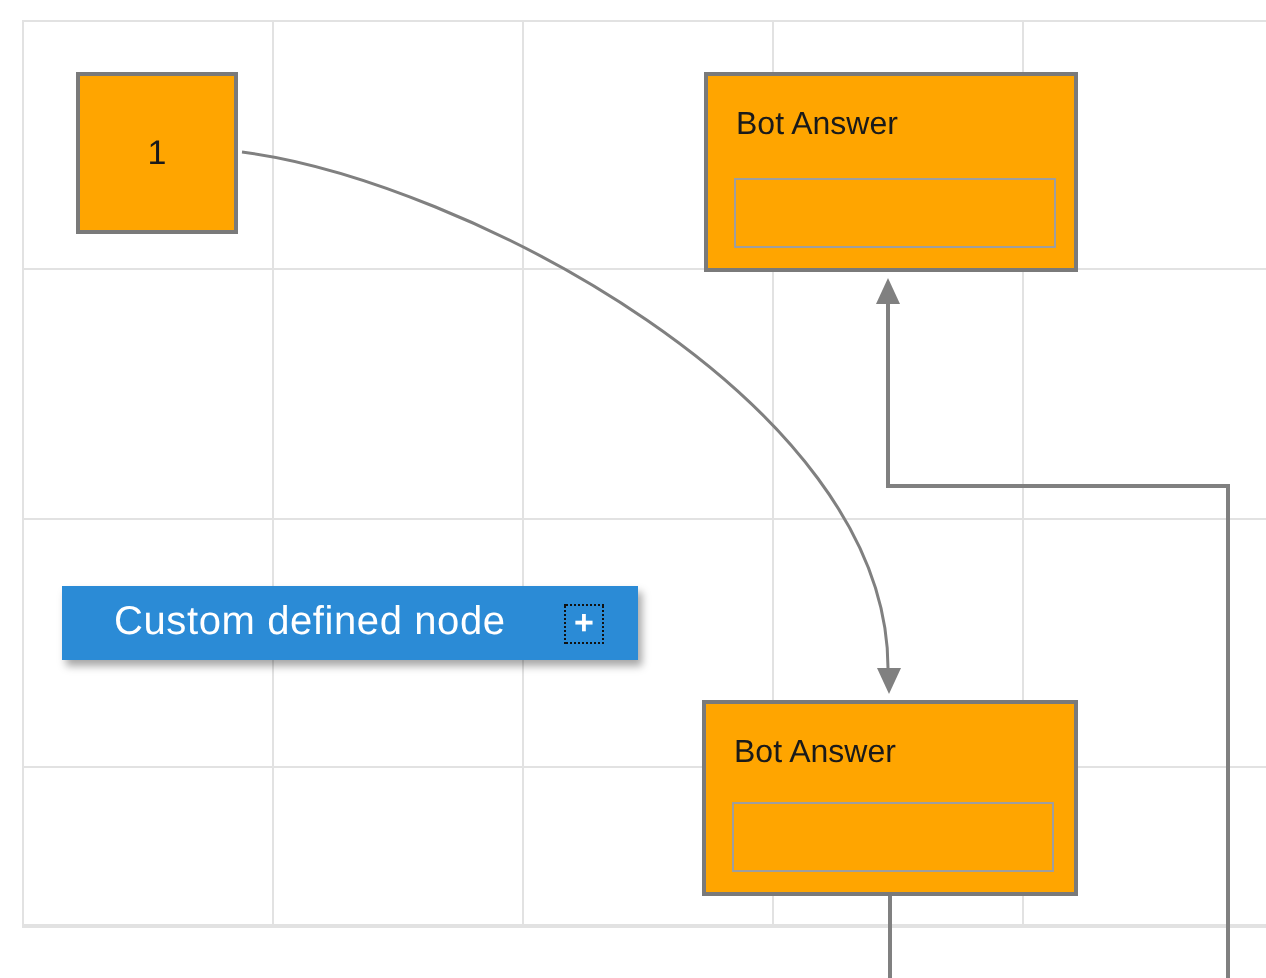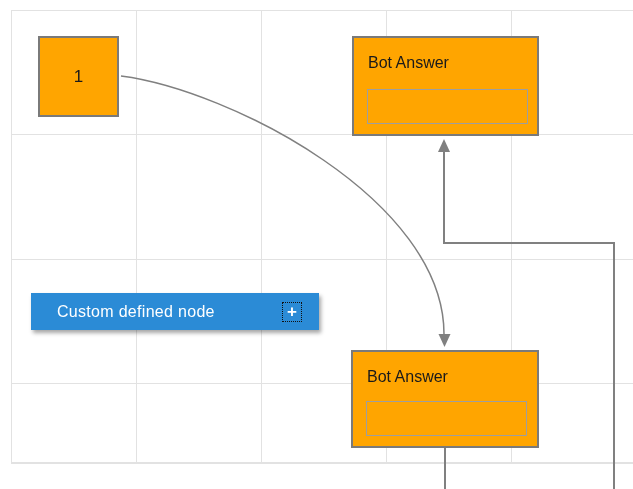--- a/index.html
+++ b/index.html
@@ -57,21 +57,21 @@
   .node.custom {
     left: 31px; top: 293px; width: 288px; height: 37px;
     background: var(--blue-node-bg, #2b8bd6);
     border: none;
     color: var(--blue-node-text, #fff);
     box-shadow: 2px 3px 4px rgba(0,0,0,0.35);
   }
   .custom-label {
     position: absolute; left: 26px; top: 0; height: 37px;
     display: flex; align-items: center;
-    font-size: 16px; letter-spacing: 0.3px; white-space: nowrap;
+    font-size: 20px; letter-spacing: 0.3px; white-space: nowrap;
   }
   .add-btn {
     position: absolute; left: 251px; top: 9px;
     width: 20px; height: 20px;
     box-sizing: border-box;
     border: 1px dotted #111;
     display: flex; align-items: center; justify-content: center;
     cursor: pointer;
   }
   .add-btn .plus {

